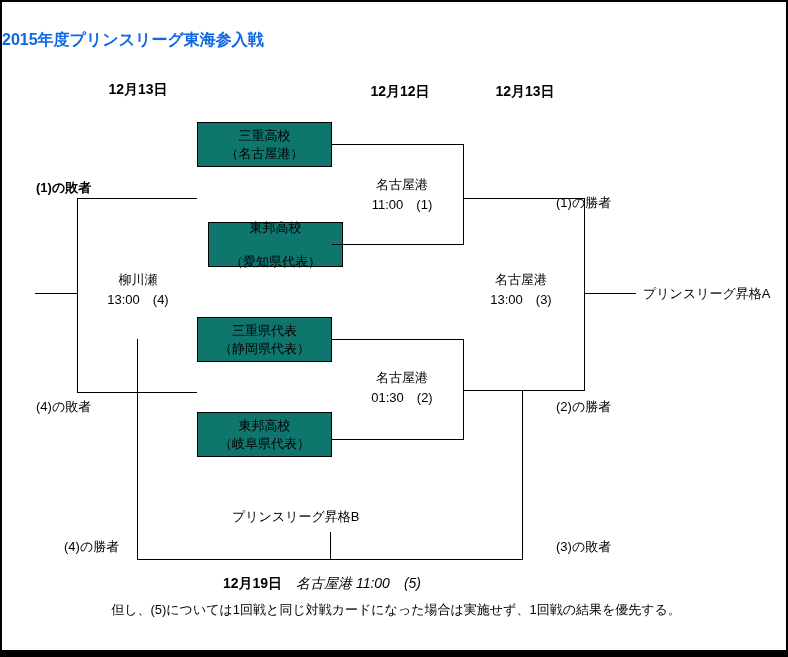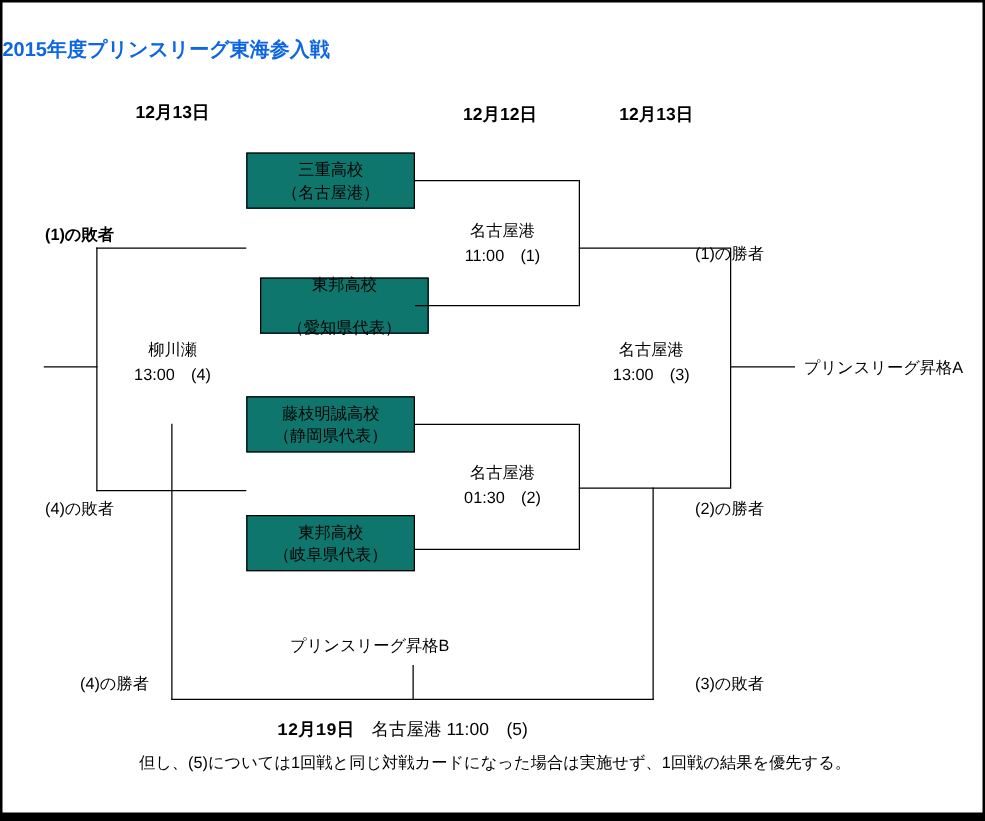--- a/index.html
+++ b/index.html
@@ -38,22 +38,22 @@
     position:absolute;width:130px;
     font-size:13px;line-height:20px;text-align:center;
   }
   .side-label{
     position:absolute;font-size:13px;white-space:nowrap;
   }
   .footer-line1{
     position:absolute;top:573px;left:0;width:640px;
     text-align:center;font-size:14px;
   }
-  .footer-line1 .date{font-weight:bold;font-family:Liberation Mono, monospace;}
-  .footer-line1 .info{margin-left:10px;}
+  .footer-line1 .date{font-weight:bold;}
+  .footer-line1 .info{margin-left:10px;font-style:italic;}
   .footer-note{
     position:absolute;top:599px;left:0;width:788px;
     text-align:center;font-size:13px;
   }
 </style>
 </head>
 <body>
 
 <div id="canvas">
 
@@ -65,21 +65,21 @@
 
   <div class="team-box" style="left:195px;top:120px;">
     <span>三重高校</span>
     <span>（名古屋港）</span>
   </div>
   <div class="team-box" style="left:206px;top:220px;gap:16px;">
     <span>東邦高校</span>
     <span>（愛知県代表）</span>
   </div>
   <div class="team-box" style="left:195px;top:315px;">
-    <span>藤枝明誠高校</span>
+    <span>三重県代表</span>
     <span>（静岡県代表）</span>
   </div>
   <div class="team-box" style="left:195px;top:410px;">
     <span>東邦高校</span>
     <span>（岐阜県代表）</span>
   </div>
 
   <div class="line" style="left:330px;top:142px;width:131px;height:1px;"></div>
   <div class="line" style="left:330px;top:242px;width:131px;height:1px;"></div>
   <div class="line" style="left:461px;top:142px;width:1px;height:101px;"></div>

